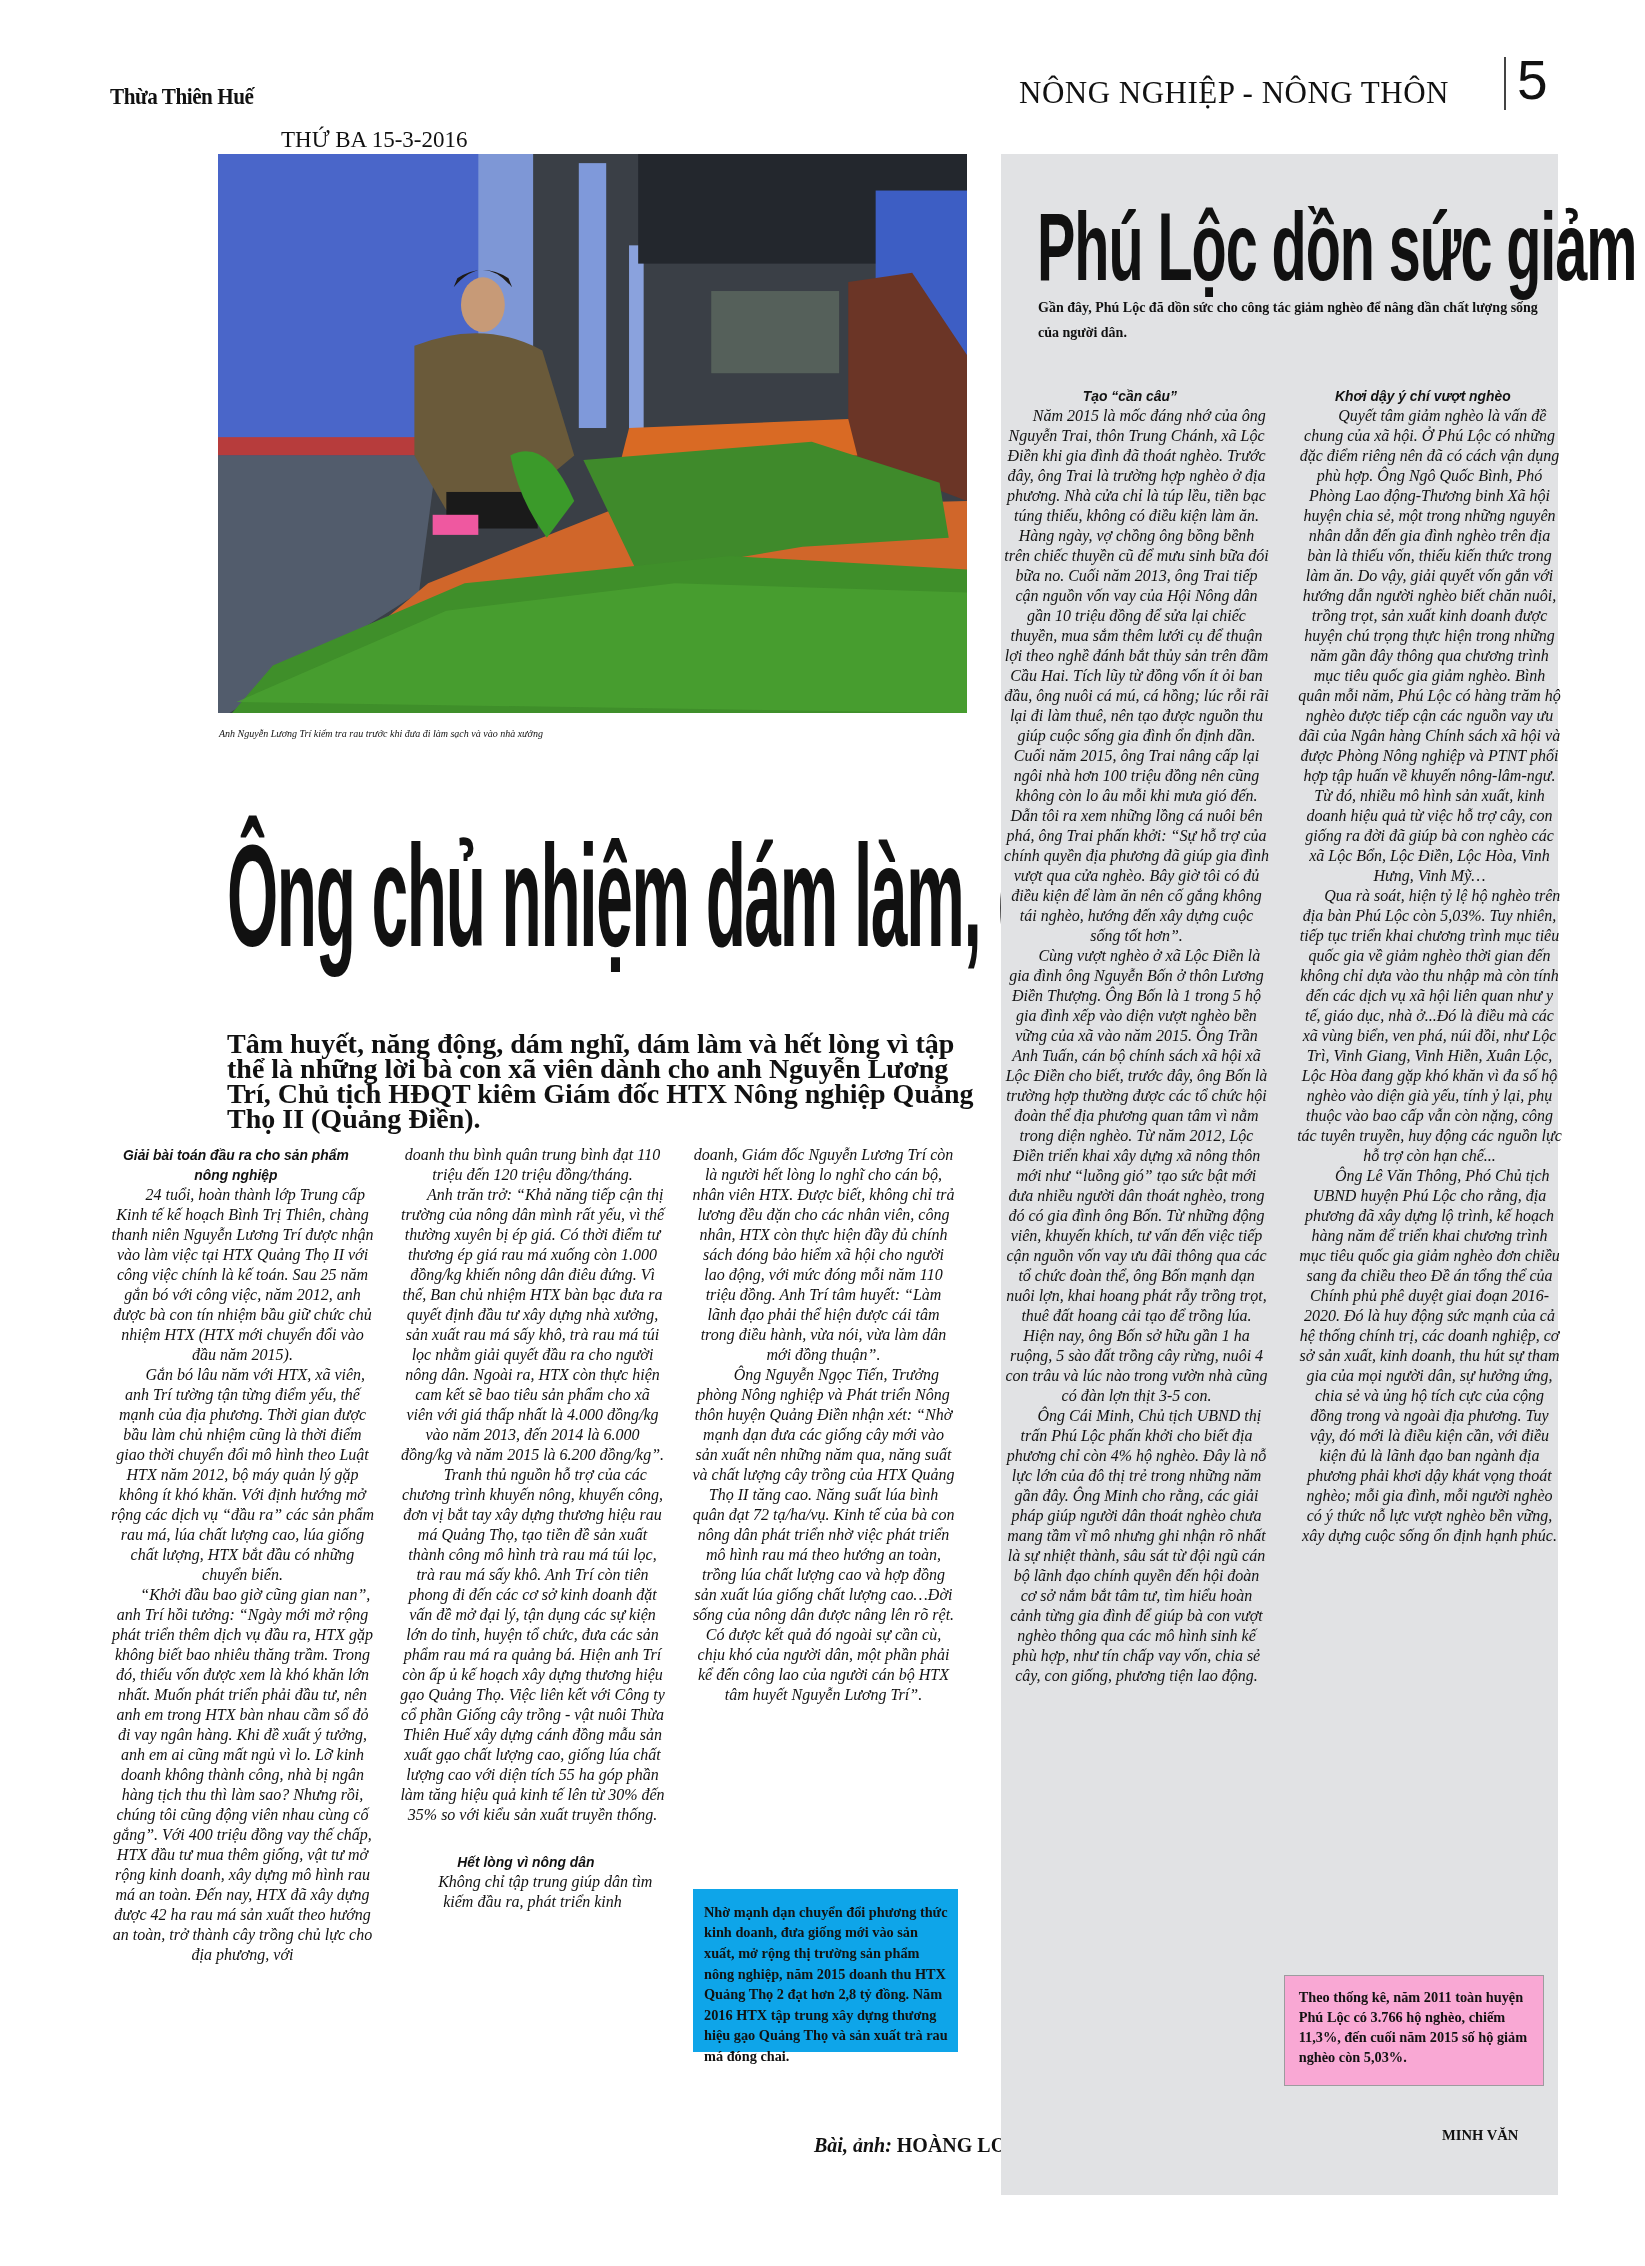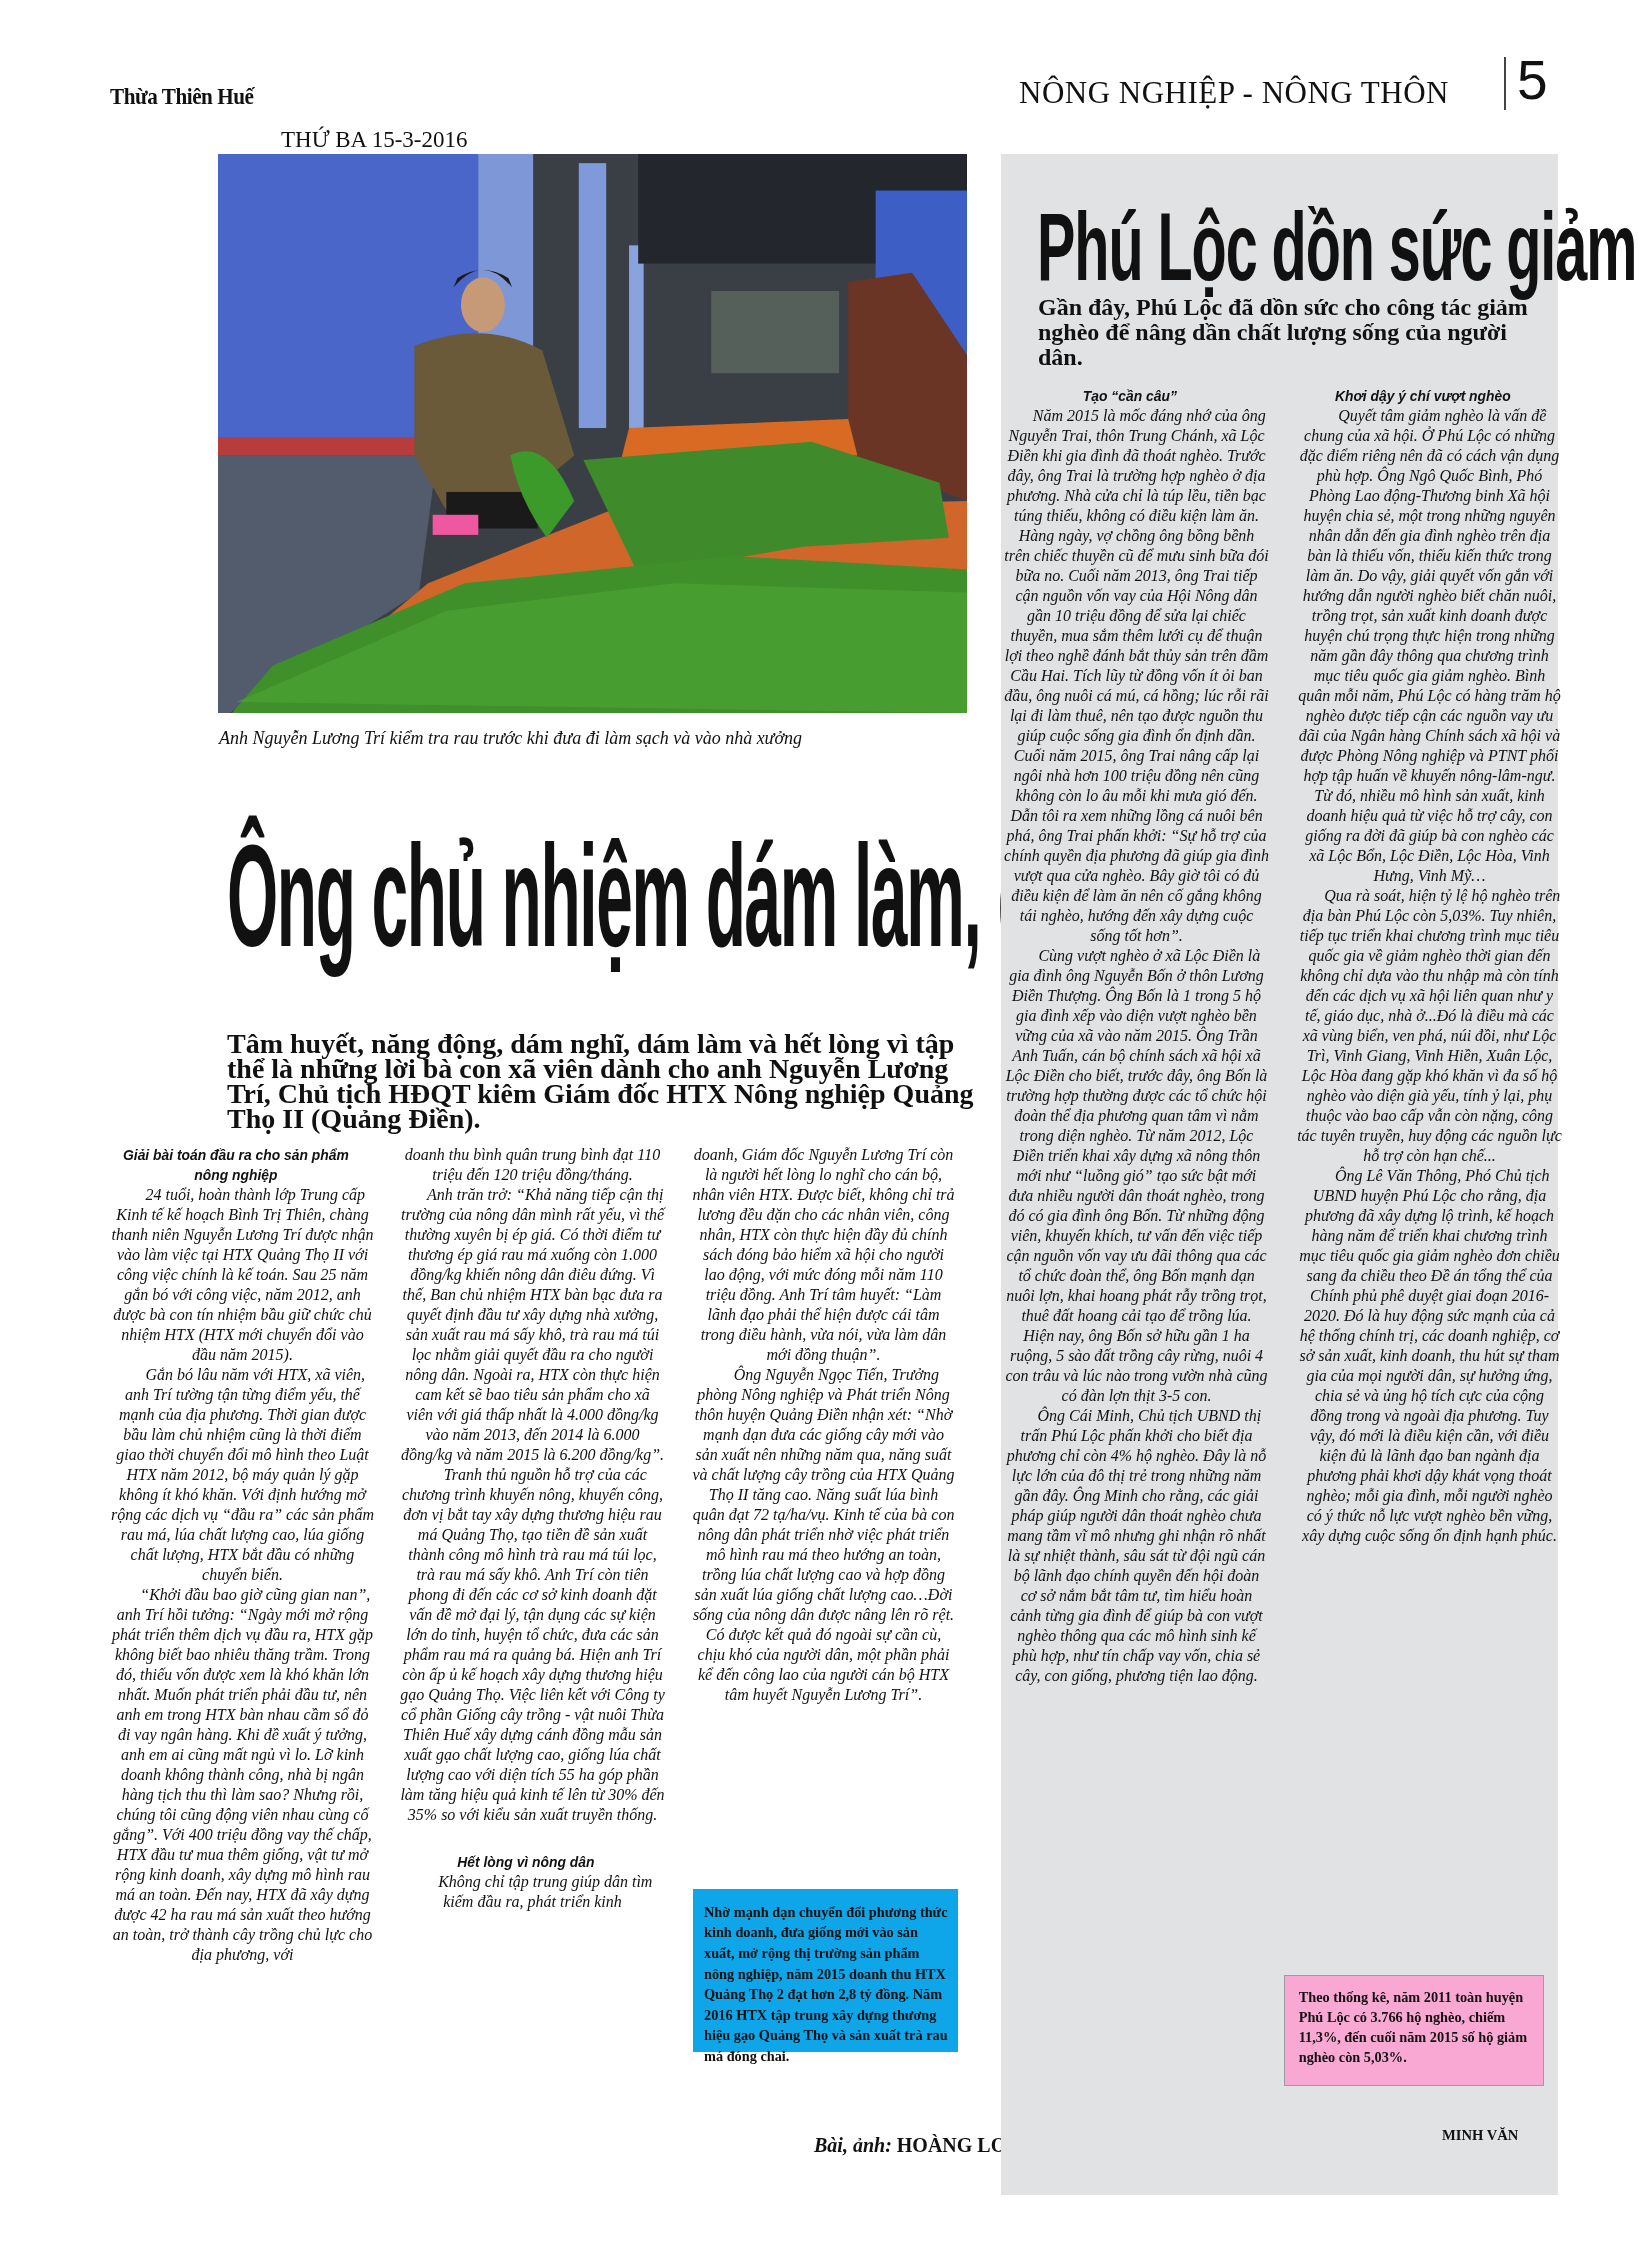--- a/index.html
+++ b/index.html
@@ -9,42 +9,42 @@
   
   #masthead { left:110px; top:84px; font-family:"Liberation Serif", serif; font-weight:bold; font-size:23px; letter-spacing:-0.5px; transform:scaleX(0.92); transform-origin:left; }
   #issue-date { left:281px; top:83px; font-size:23px;margin-top:44px; }
   #section-title { left:1019px; top:75px; font-size:31px; letter-spacing:0.5px; }
   #page-divider { left:1504px; top:57px; width:1.8px; height:53px; background:#444; }
   #page-number { left:1517px; top:51px; font-family:"Liberation Sans", sans-serif; font-size:55px; line-height:58px; }
 
   
   #photo { left:218px; top:154px; width:749px; height:559px; overflow:hidden; background:#2f6f2a; }
   #photo svg { display:block; }
-  #photo-caption { left:219px; top:728px; font-style:italic; font-size:18px; }
+  #photo-caption { left:219px; top:728px; font-style:italic; font-size:10px; }
 
   
   #left-headline { left:227px; top:786px; width:749px; height:228px; font-family:"Liberation Sans", sans-serif; font-weight:bold; font-size:137px; line-height:210px; white-space:nowrap; transform:scaleX(0.48) scaleY(1.05); transform-origin:left top; letter-spacing:-2.7px; }
   #left-lede { left:227px; top:1031px; width:749px; font-weight:bold; font-size:28px; line-height:25px; }
 
   .col { position:absolute; font-size:16px; line-height:20px; text-align:center;font-style:italic; }
   .col p { margin:0; text-indent:25.6px; }
   .subhead { font-family:"Liberation Sans", sans-serif; font-weight:bold; font-size:14.6px; line-height:20px; transform:scaleX(0.95); transform-origin:left; text-indent:0 !important; margin:0; }
 
   #left-col-1 { left:110px; top:1145px; width:265px; }
   #left-col-2 { left:400px; top:1145px; width:265px; }
   #left-col-3 { left:691px; top:1145px; width:265px; }
 
   #quote-box-left { left:693px; top:1889px; width:265px; height:163px; background:#0ea5e9; padding:12.8px 9.1px 0 11px; box-sizing:border-box; font-weight:bold; font-size:14.3px; line-height:20.6px; }
   #byline-left { left:814px; top:2134px; font-size:20px; font-weight:bold; }
   #byline-left .pre { font-style:italic; }
 
   
   #right-panel { left:1001px; top:154px; width:557px; height:2041px; background:#e1e2e4; }
   #right-headline { left:1037px; top:183px; width:512px; font-family:"Liberation Sans", sans-serif; font-weight:bold; font-size:96px; line-height:128px; white-space:nowrap; transform:scaleX(0.6); transform-origin:left top; letter-spacing:-1.8px; }
-  #right-lede { left:1038px; top:295px; width:512px; font-weight:bold; font-size:24px; line-height:25px; }
+  #right-lede { left:1038px; top:295px; width:512px; font-weight:bold; font-size:14px; line-height:25px; }
   #right-col-1 { left:1004px; top:386px; width:265px; }
   #right-col-2 { left:1284px; top:386px; width:265px;margin-left:13px; }
   #stat-box { left:1284px; top:1975px; width:260px; height:111px; border:1.4px solid #9c9c9e; box-sizing:border-box; padding:11px 9.1px 0 13.7px; font-weight:bold; font-size:14.3px; line-height:20px; background:#f9a8d4; }
   #byline-right { left:1442px; top:2127px; font-weight:bold; font-size:14.6px; }
 </style>
 </head>
 <body>
 
 <div class="abs" id="masthead">Thừa Thiên Huế</div>
 <div class="abs" id="issue-date">THỨ BA 15-3-2016</div>

